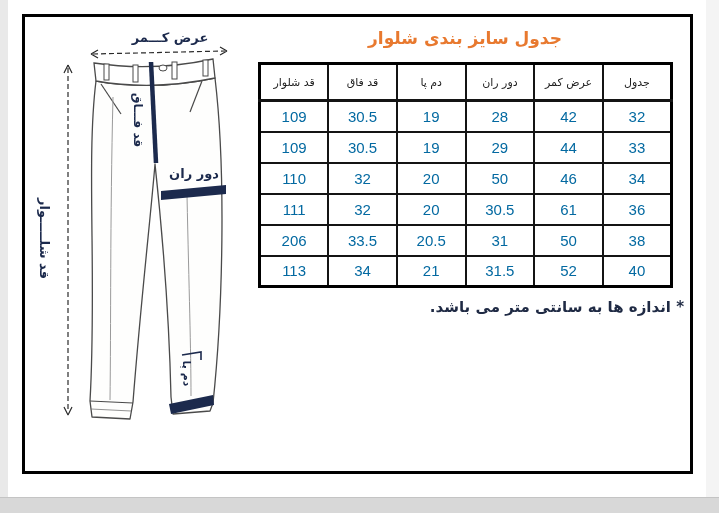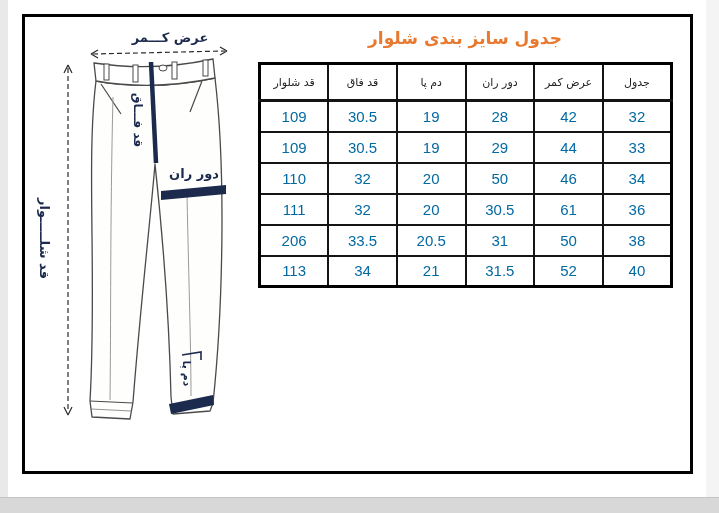--- a/index.html
+++ b/index.html
@@ -168,15 +168,16 @@
           <td>40</td>
           <td>52</td>
           <td>31.5</td>
           <td>21</td>
           <td>34</td>
           <td>113</td>
         </tr>
       </tbody>
     </table>
 
+    <div class="footnote">* اندازه ها به سانتی متر می باشد.</div>
 
   </div>
 </div>
 
 </body></html>

